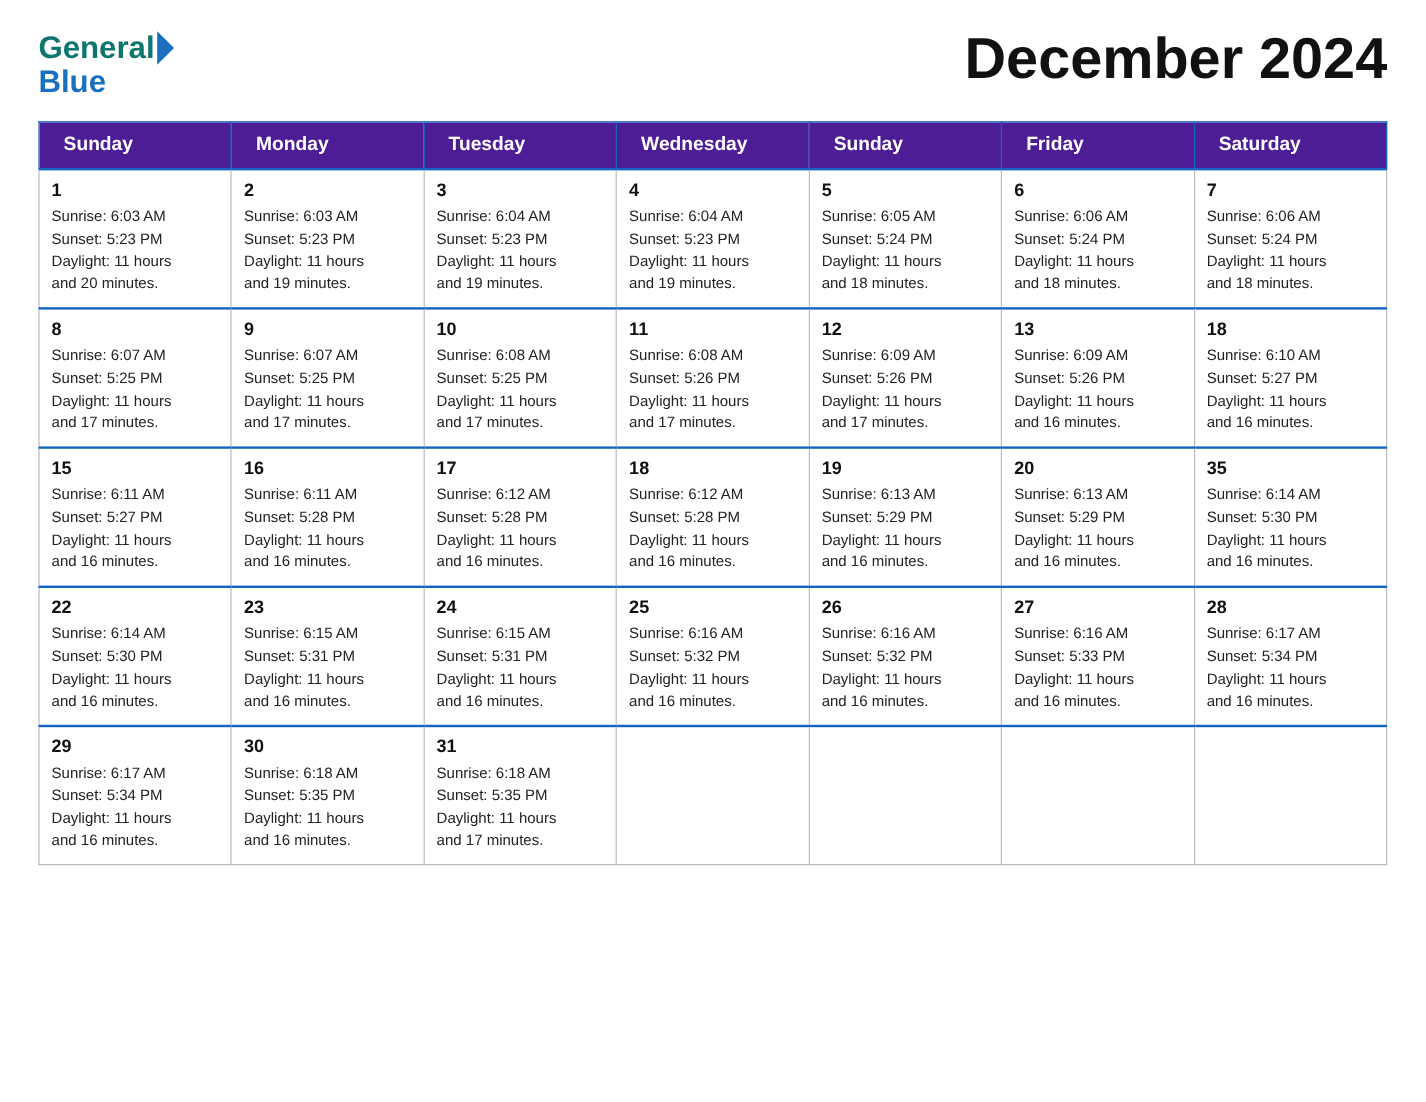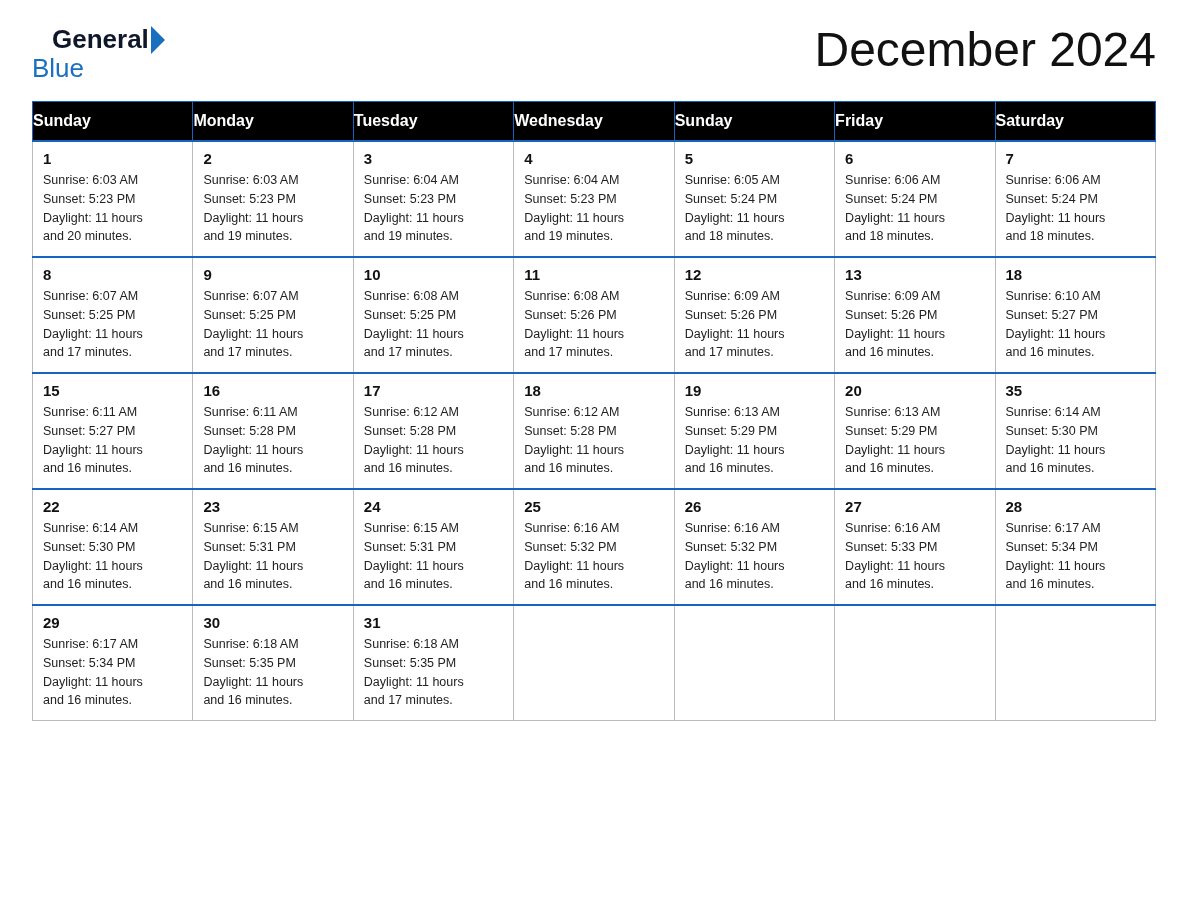--- a/index.html
+++ b/index.html
@@ -14,41 +14,41 @@
       display: flex;
       justify-content: space-between;
       align-items: flex-start;
       margin-bottom: 20px;
     }
     .title-area {
       text-align: right;
     }
     .month-title {
       font-size: 48px;
-      font-weight: normal;
+      font-weight: bold;
       color: #111;
       line-height: 1.1;
       margin-left: 48px;
     }
     .location-title {
       font-size: 22px;
       color: #444;
       margin-top: 4px;
     }
     .calendar {
       width: 100%;
       border-collapse: collapse;
       border: 1px solid #aaa;
     }
     .calendar th {
-      background: #000000;
+      background: #4c1d95;
       color: #fff;
       font-size: 16px;
       font-weight: bold;
-      padding: 10px 0;
+      padding: 10px 20px;
       text-align: left;
       border: 1px solid #1565c0;
     }
     .calendar td {
       vertical-align: top;
       padding: 8px 10px 10px 10px;
       font-size: 13px;
       color: #222;
       border: 1px solid #bbb;
       width: 14.28%;
@@ -77,34 +77,34 @@
       flex-direction: column;
       align-items: flex-start;
     }
     .logo-line1 {
       display: flex;
       align-items: center;
       font-size: 26px;
       font-weight: bold;
       letter-spacing: 0;
     }
-    .logo-line1 .general-text { color: #0f172a; margin-left: 20px; }
+    .logo-line1 .general-text { color: #0f766e; }
     .logo-arrow {
       display: inline-block;
       width: 0;
       height: 0;
       border-top: 14px solid transparent;
       border-bottom: 14px solid transparent;
       border-left: 14px solid #1a6fbe;
       margin: 0 1px 0 2px;
       vertical-align: middle;
     }
     .logo-line2 {
       font-size: 26px;
-      font-weight: normal;
+      font-weight: bold;
       color: #1a6fbe;
       letter-spacing: 0;
       line-height: 1;
     }
   </style>
 </head>
 <body>
 
 <div class="header">
   <div class="logo-wrap">

